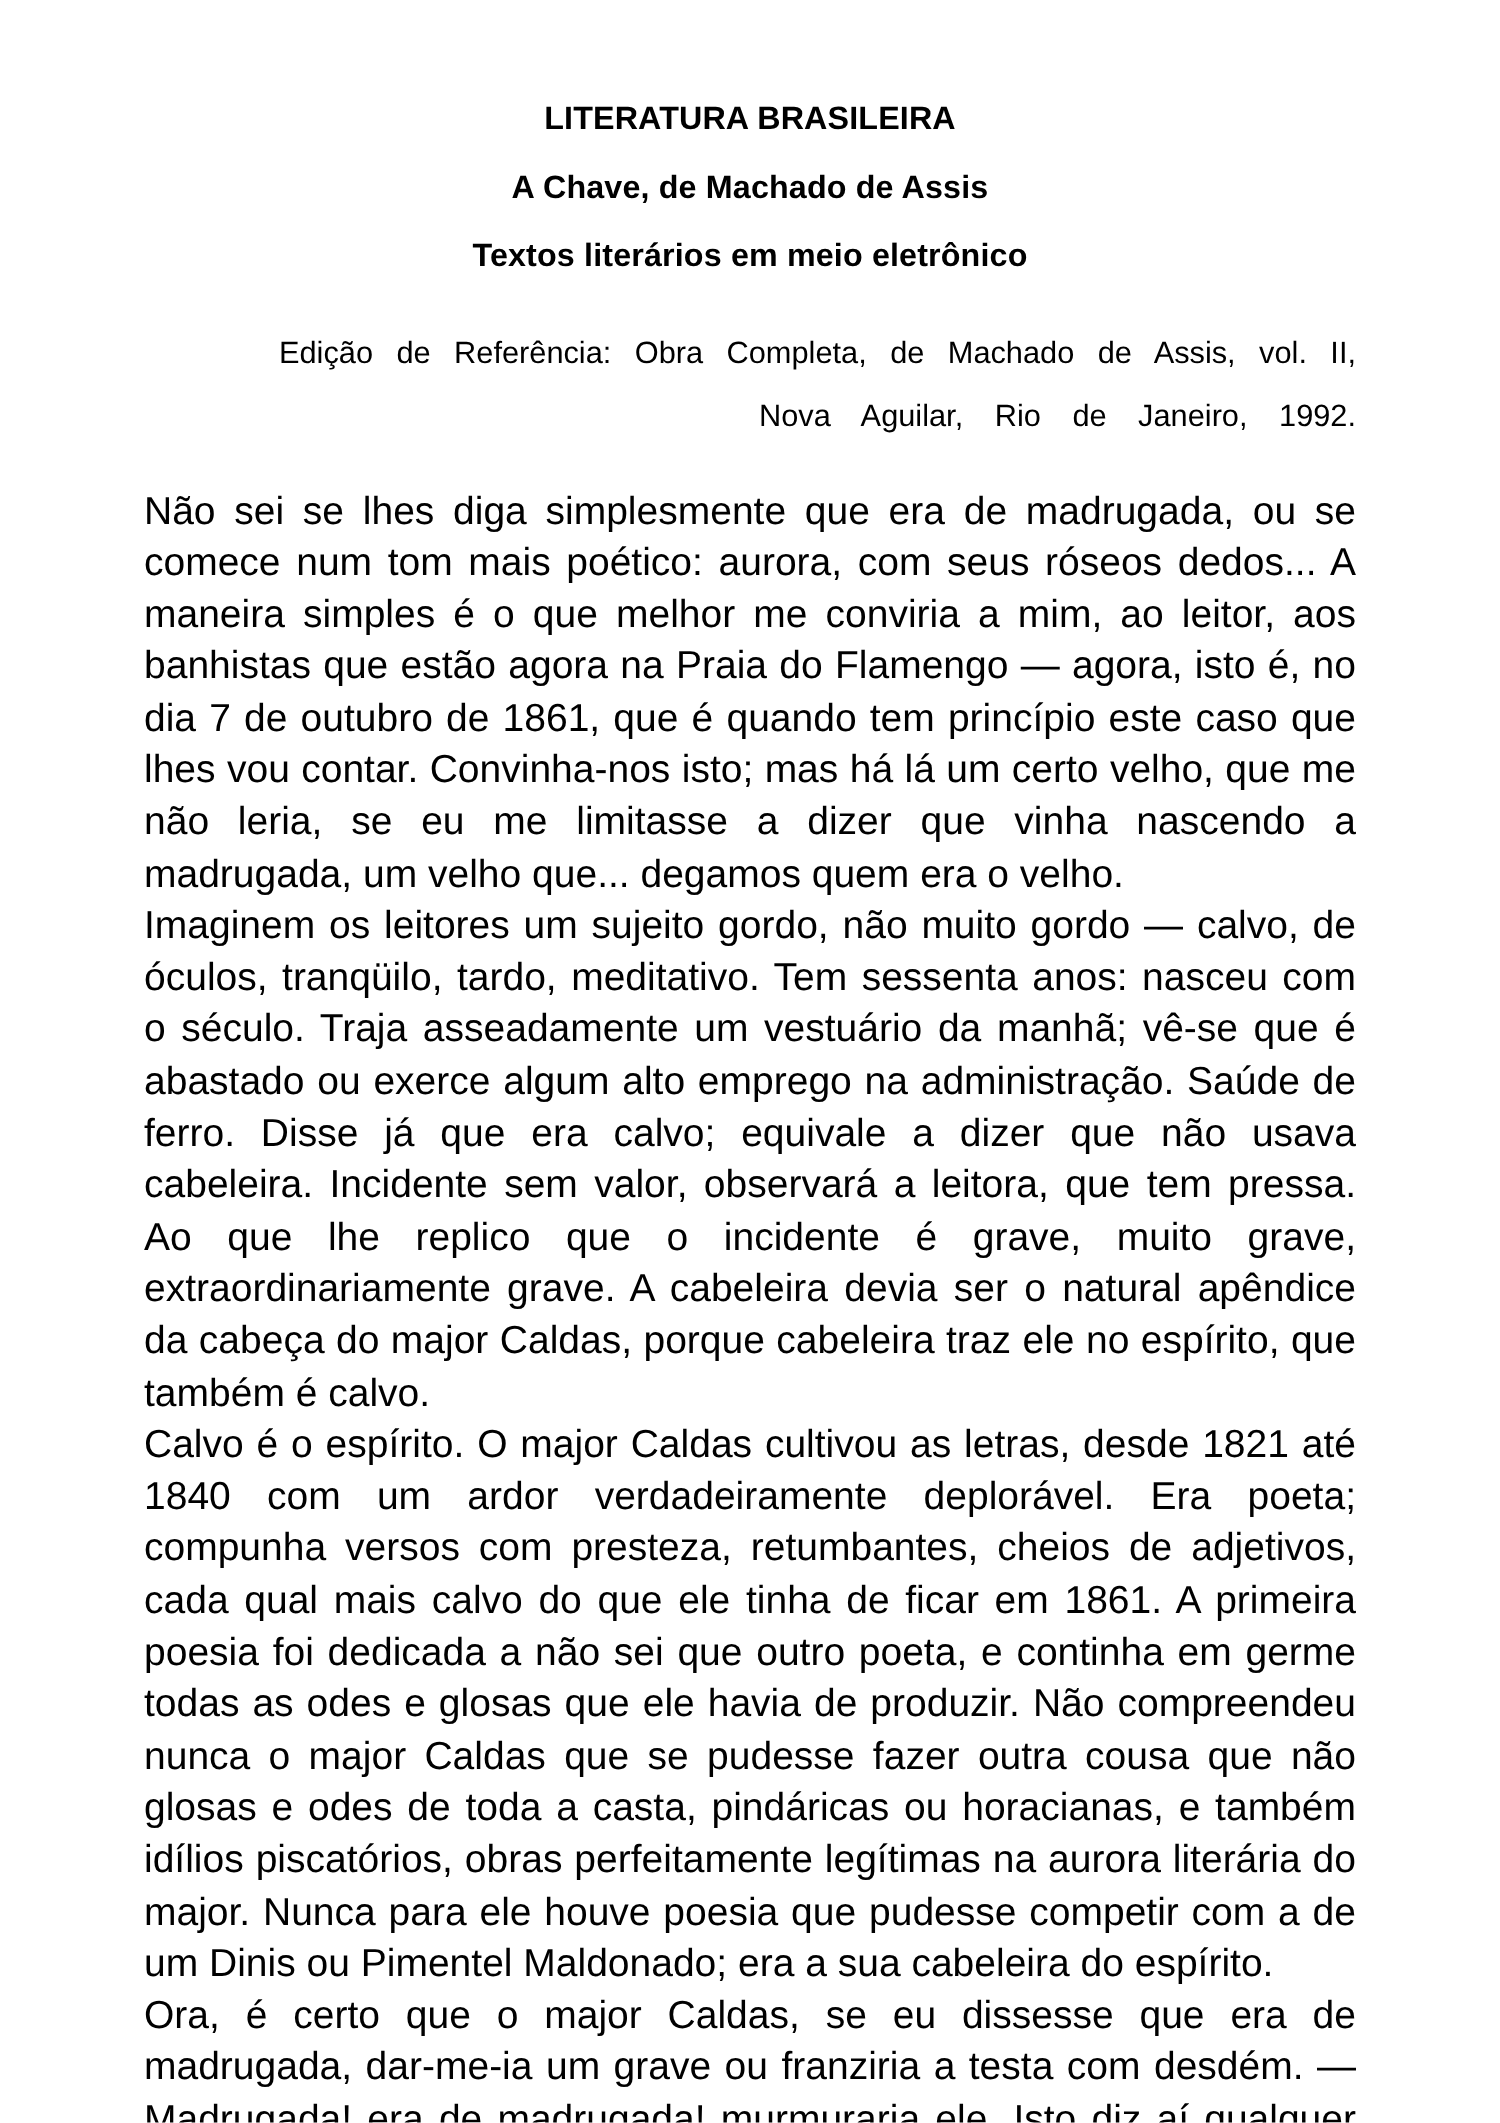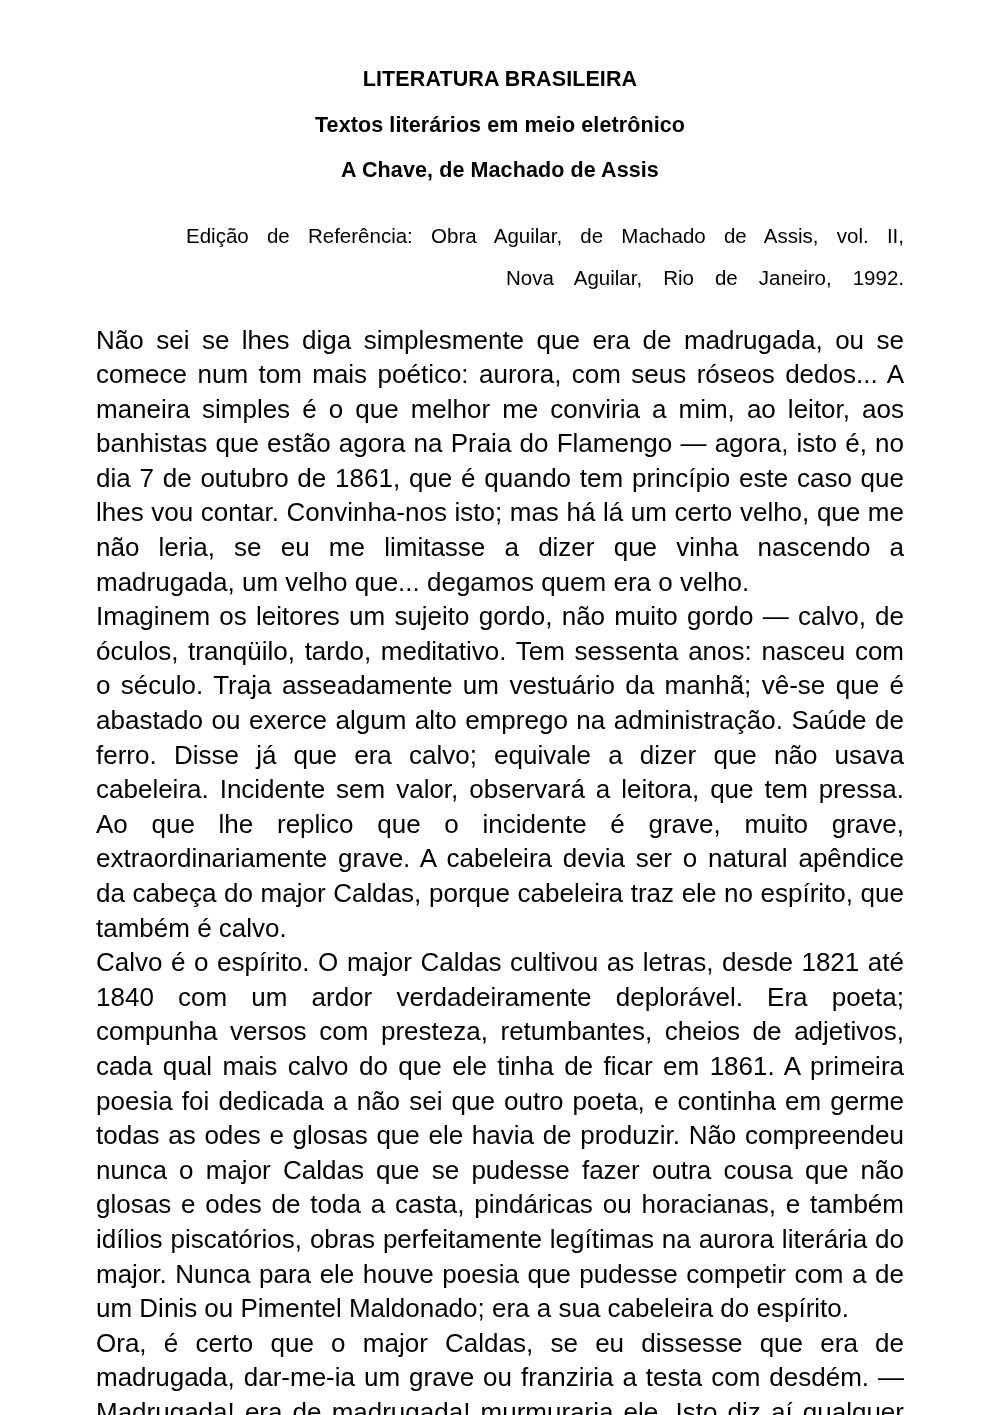--- a/index.html
+++ b/index.html
@@ -61,26 +61,26 @@
     text-align: left;
   }
 </style>
 </head>
 <body>
 
 <div class="page">
 
   <div class="title-block">
     <h1 class="title-line t1">LITERATURA BRASILEIRA</h1>
+    <h2 class="title-line t3">A Chave, de Machado de Assis</h2>
     <h2 class="title-line t2">Textos literários em meio eletrônico</h2>
-    <h2 class="title-line t3">A Chave, de Machado de Assis</h2>
   </div>
 
   <div class="edition-block">
-    <p class="edition-line l1">Edição de Referência: Obra Aguilar, de Machado de Assis, vol. II,</p>
+    <p class="edition-line l1">Edição de Referência: Obra Completa, de Machado de Assis, vol. II,</p>
     <p class="edition-line l2">Nova Aguilar, Rio de Janeiro, 1992.</p>
   </div>
 
   <div class="body-text">
     <p>Não sei se lhes diga simplesmente que era de madrugada, ou se comece num tom mais poético: aurora, com seus róseos dedos... A maneira simples é o que melhor me conviria a mim, ao leitor, aos banhistas que estão agora na Praia do Flamengo — agora, isto é, no dia 7 de outubro de 1861, que é quando tem princípio este caso que lhes vou contar. Convinha-nos isto; mas há lá um certo velho, que me não leria, se eu me limitasse a dizer que vinha nascendo a madrugada, um velho que... degamos quem era o velho.</p>
     <p>Imaginem os leitores um sujeito gordo, não muito gordo — calvo, de óculos, tranqüilo, tardo, meditativo. Tem sessenta anos: nasceu com o século. Traja asseadamente um vestuário da manhã; vê-se que é abastado ou exerce algum alto emprego na administração. Saúde de ferro. Disse já que era calvo; equivale a dizer que não usava cabeleira. Incidente sem valor, observará a leitora, que tem pressa. Ao que lhe replico que o incidente é grave, muito grave, extraordinariamente grave. A cabeleira devia ser o natural apêndice da cabeça do major Caldas, porque cabeleira traz ele no espírito, que também é calvo.</p>
     <p>Calvo é o espírito. O major Caldas cultivou as letras, desde 1821 até 1840 com um ardor verdadeiramente deplorável. Era poeta; compunha versos com presteza, retumbantes, cheios de adjetivos, cada qual mais calvo do que ele tinha de ficar em 1861. A primeira poesia foi dedicada a não sei que outro poeta, e continha em germe todas as odes e glosas que ele havia de produzir. Não compreendeu nunca o major Caldas que se pudesse fazer outra cousa que não glosas e odes de toda a casta, pindáricas ou horacianas, e também idílios piscatórios, obras perfeitamente legítimas na aurora literária do major. Nunca para ele houve poesia que pudesse competir com a de um Dinis ou Pimentel Maldonado; era a sua cabeleira do espírito.</p>
     <p>Ora, é certo que o major Caldas, se eu dissesse que era de madrugada, dar-me-ia um grave ou franziria a testa com desdém. — Madrugada! era de madrugada! murmuraria ele. Isto diz aí qualquer preta: — "nhanhã, era de madrugada..." Os jornais não dizem de outro modo; mas numa novela...</p>
   </div>
 

